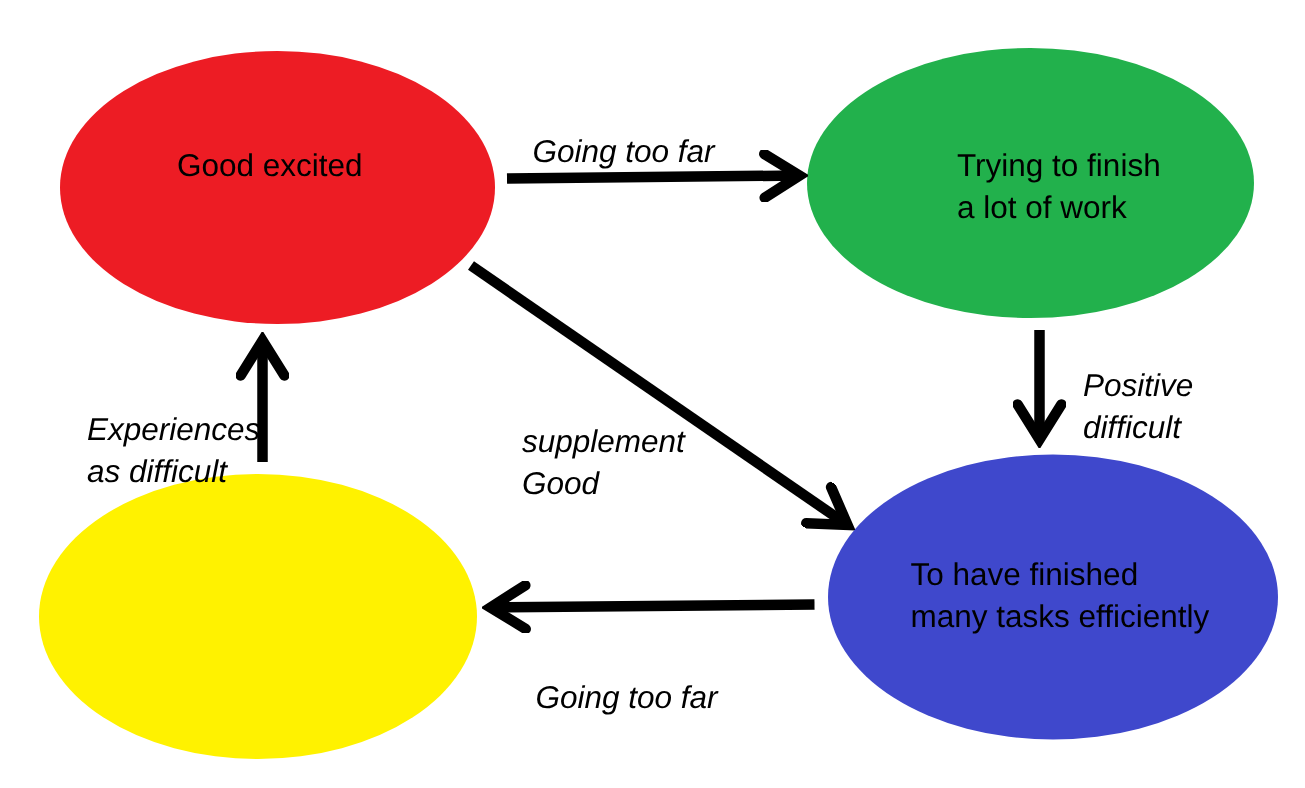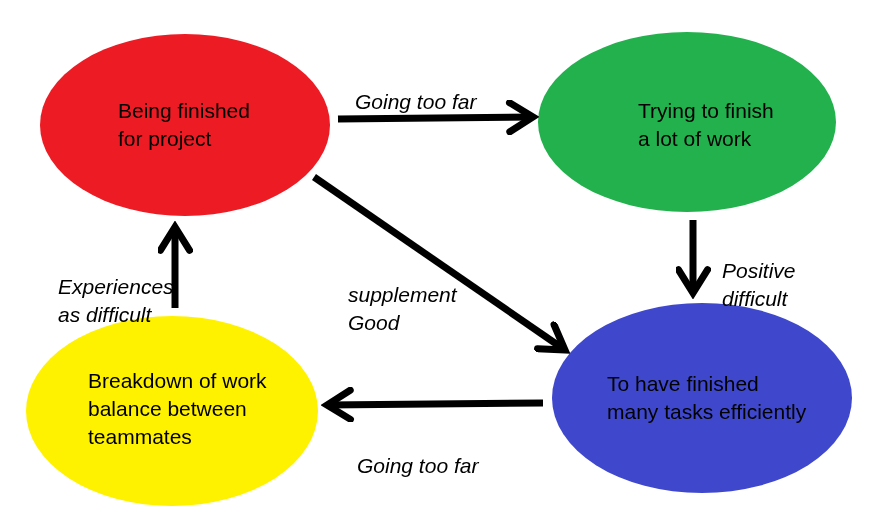--- a/index.html
+++ b/index.html
@@ -48,21 +48,21 @@
   .edge-label {
     position: absolute;
     color: #000000;
     font-size: 21px;
     font-style: italic;
     line-height: 28px;
     white-space: nowrap;
     margin-top: 28px;
   }
   .label-top         { left: 355px; top: 60px;  }
-  .label-positive    { left: 722px; top: 229px; }
+  .label-positive    { left: 722px; top: 216px; }
   .label-good        { left: 348px; top: 253px; }
   .label-bottom      { left: 357px; top: 424px; }
   .label-experiences { left: 58px;  top: 245px; }
 </style>
 </head>
 <body>
 
 <div class="stage">
 
   <div class="node node-excited" style="background-color: rgb(237, 28, 36);"></div>
@@ -77,35 +77,29 @@
       </marker>
     </defs>
     <line class="arrow" x1="338" y1="119" x2="533" y2="117" marker-end="url(#ah)"></line>
     <line class="arrow" x1="693" y1="220" x2="693" y2="293" marker-end="url(#ah)"></line>
     <line class="arrow" x1="314" y1="177" x2="565" y2="350" marker-end="url(#ah)"></line>
     <line class="arrow" x1="543" y1="403" x2="327" y2="405" marker-end="url(#ah)"></line>
     <line class="arrow" x1="175" y1="308" x2="175" y2="227" marker-end="url(#ah)"></line>
   </svg>
 
   <div class="node-text text-excited">
-    <div>Being finished</div>
-    <div>for project</div>
+    <div>Good excited</div>
   </div>
   <div class="node-text text-trying">
     <div>Trying to finish</div>
     <div>a lot of work</div>
   </div>
   <div class="node-text text-finished">
     <div>To have finished</div>
     <div>many tasks efficiently</div>
-  </div>
-  <div class="node-text text-breakdown">
-    <div>Breakdown of work</div>
-    <div>balance between</div>
-    <div>teammates</div>
   </div>
 
   <div class="edge-label label-top">
     <div>Going too far</div>
   </div>
   <div class="edge-label label-positive">
     <div>Positive</div>
     <div>difficult</div>
   </div>
   <div class="edge-label label-good">

